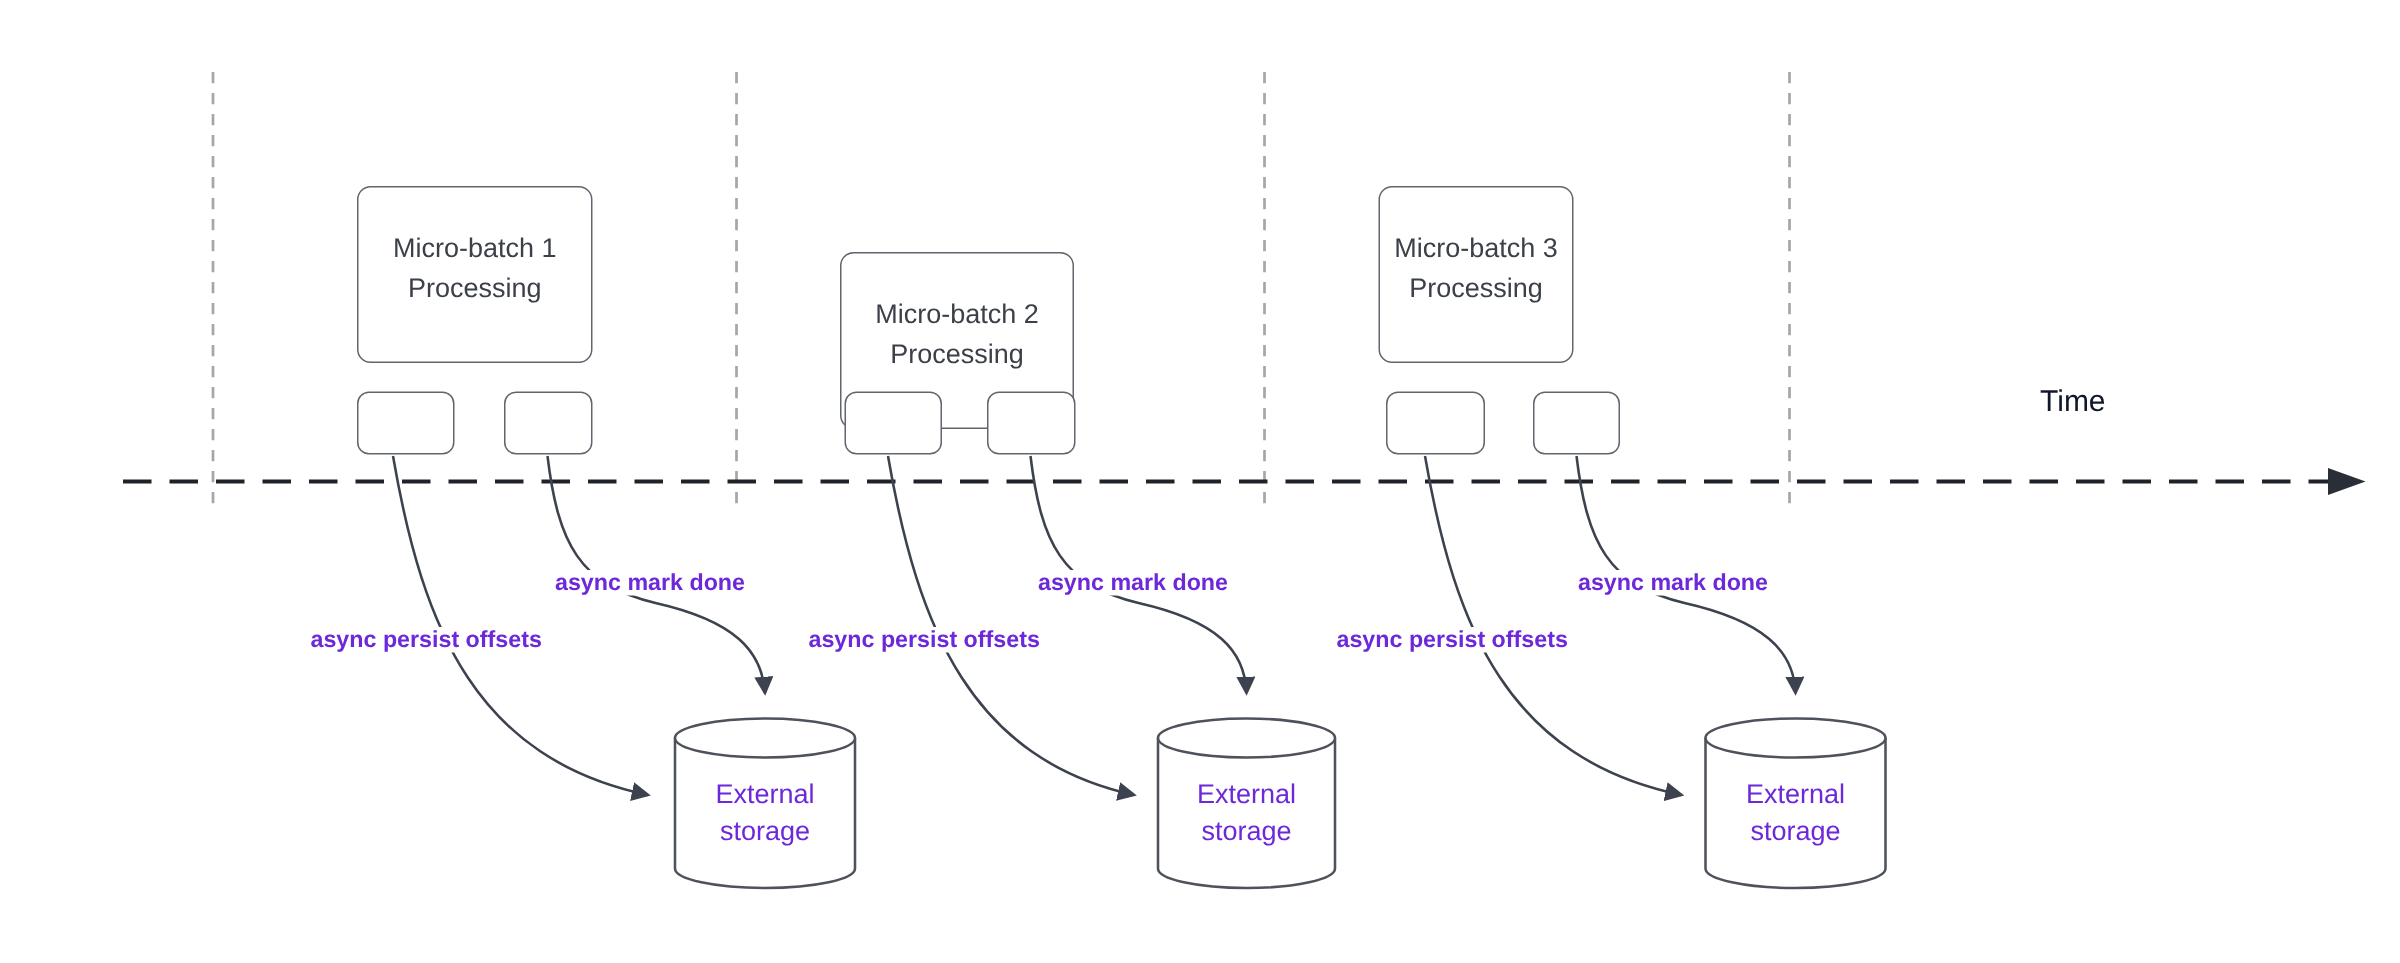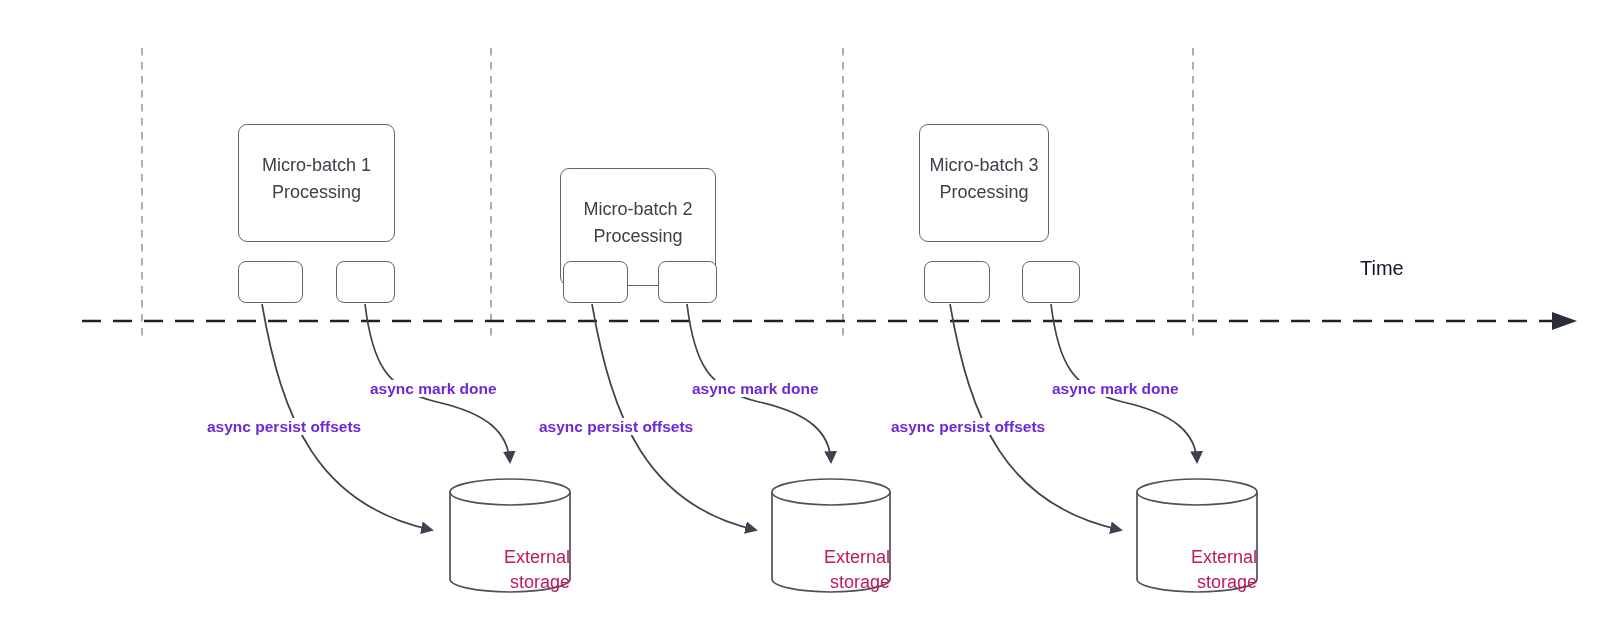--- a/index.html
+++ b/index.html
@@ -28,22 +28,22 @@
     position:absolute;
     width:65px;height:42px;
     background:#ffffff;
     border:1.6px solid #61666e;
     border-radius:8px;
     box-sizing:border-box;
   }
   .storage-label{
     position:absolute;
     width:120px;
-    text-align:right;
-    font-size:18px;line-height:25px;color:#be185d;margin-top:28px;
+    text-align:center;
+    font-size:18px;line-height:25px;color:#6d28d9;
   }
   .arrow-label{
     position:absolute;
     font-size:15.5px;font-weight:bold;color:#6d28d9;
     line-height:17px;white-space:nowrap;
     background:#ffffff;padding:0 2px;
   }
   .time-label{
     position:absolute;
     left:1360px;top:256px;

